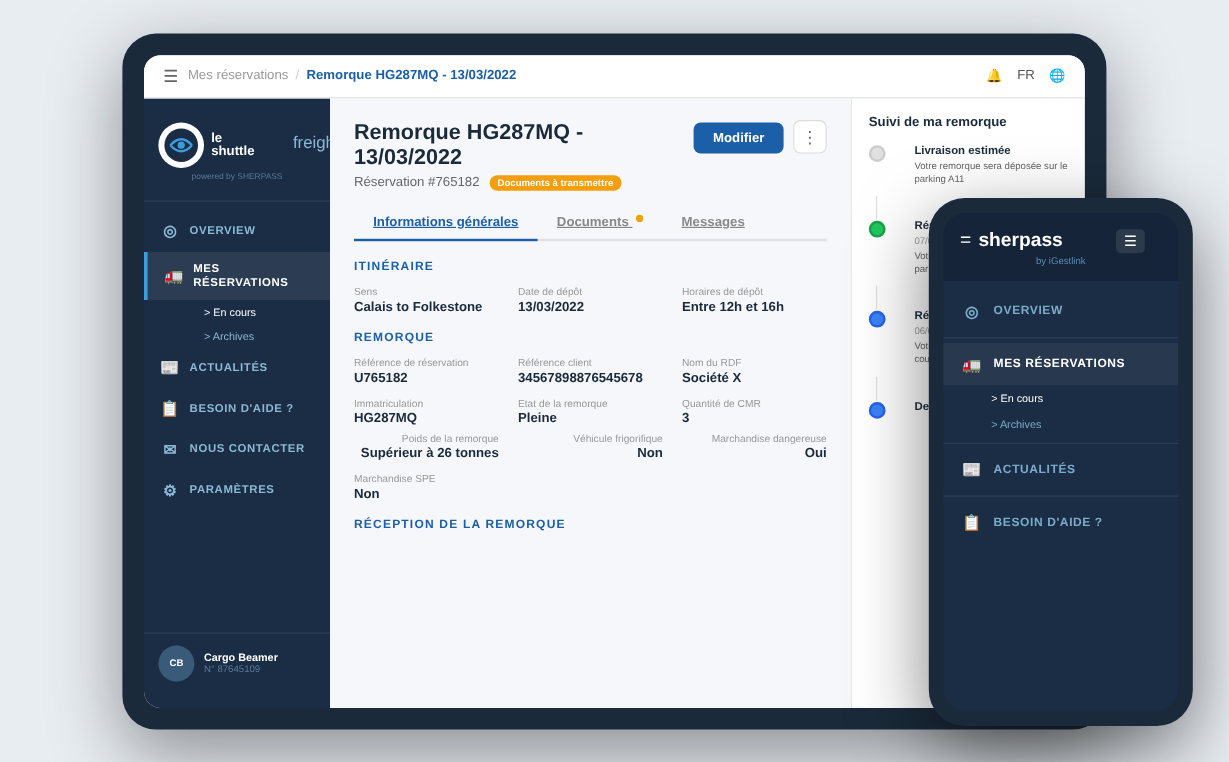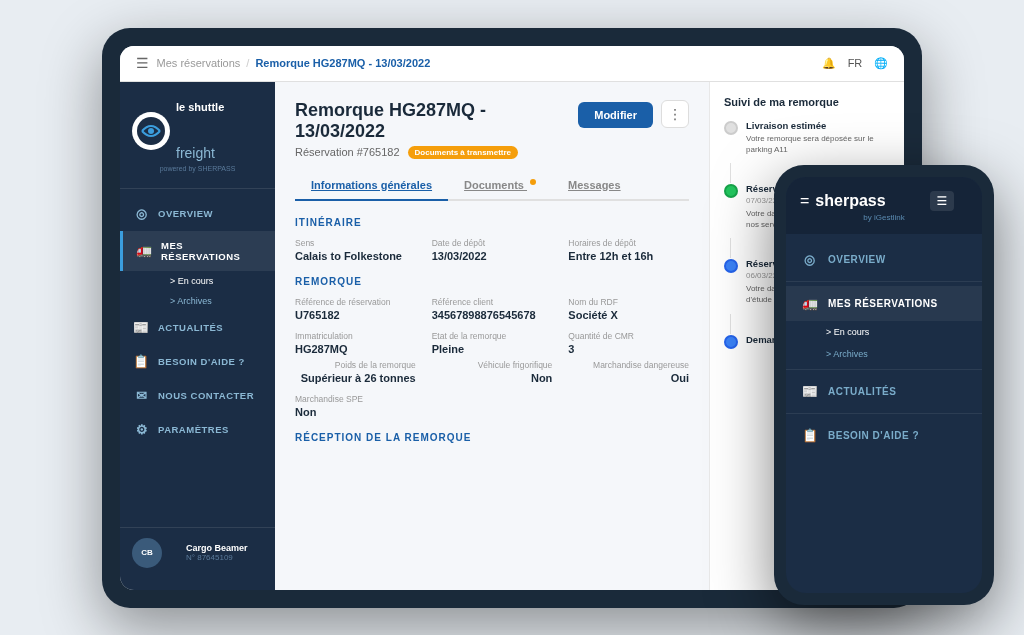--- a/index.html
+++ b/index.html
@@ -128,21 +128,21 @@
       flex-shrink: 0;
     }
 
     .euro-tunnel-logo svg {
       width: 30px;
       height: 30px;
     }
 
     .logo-text {
       display: flex;
-      flex-direction: column;
+      flex-direction: row;
       gap: 32px;
     }
 
     .logo-le-shuttle {
       color: white;
       font-size: 11px;
       font-weight: 700;
       line-height: 1;
     }
 
@@ -198,21 +198,21 @@
     }
 
     .sub-nav-item.active { color: white; }
 
     .sidebar-bottom {
       margin-top: auto;
       border-top: 1px solid rgba(255,255,255,0.1);
       padding: 10px 12px;
       display: flex;
       align-items: center;
-      gap: 24px;
+      gap: 8px;
     }
 
     .avatar {
       width: 30px;
       height: 30px;
       background: #3a5a7a;
       border-radius: 50%;
       display: flex;
       align-items: center;
       justify-content: center;
@@ -382,21 +382,21 @@
 
     .panel-title {
       font-size: 11px;
       font-weight: 700;
       color: #1a2a3a;
       margin-bottom: 12px;
     }
 
     .timeline-item {
       display: flex;
-      gap: 8px;
+      gap: 24px;
       margin-bottom: 14px;
       position: relative;
     }
 
     .timeline-dot {
       width: 14px;
       height: 14px;
       border-radius: 50%;
       flex-shrink: 0;
       margin-top: 1px;

